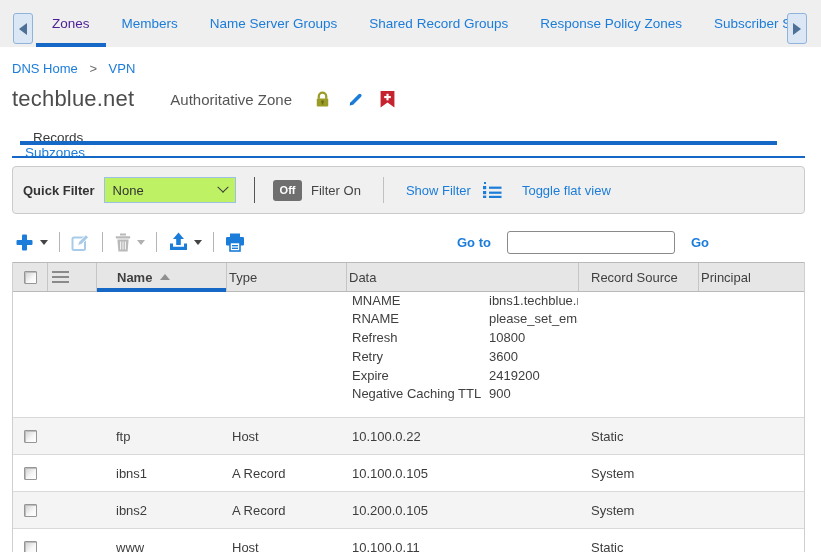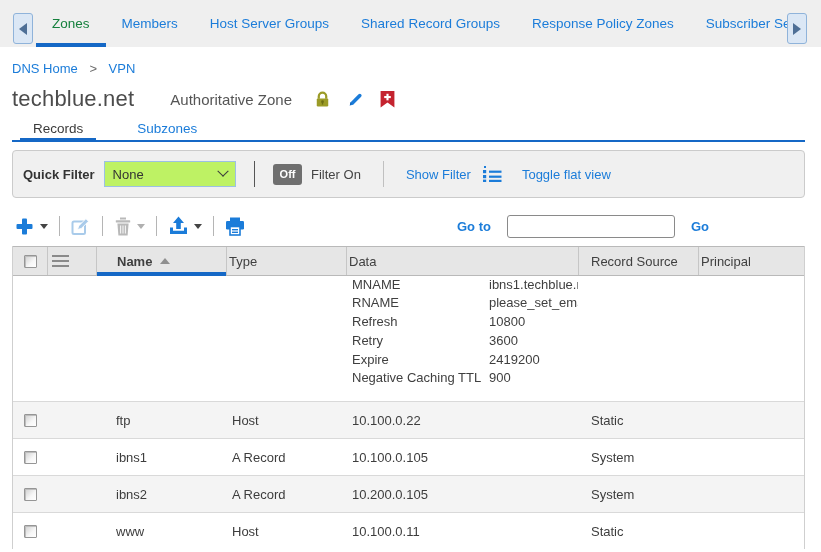--- a/index.html
+++ b/index.html
@@ -11,37 +11,37 @@
   .top-tabbar { position: relative; height: 47px; background: #efefef; display: flex; align-items: stretch; }
   .scroll-btn { position: absolute; top: 13px; width: 20px; height: 31px; background: #dbe7f5;
     border: 1px solid #8fb3da; border-radius: 3px; display: flex; align-items: center; justify-content: center; cursor: pointer; }
   .scroll-btn.left { left: 13px; }
   .scroll-btn.right { right: 14px; }
   .tri-left { width:0; height:0; border-top:6px solid transparent; border-bottom:6px solid transparent; border-right:8px solid #4e6f96; }
   .tri-right { width:0; height:0; border-top:6px solid transparent; border-bottom:6px solid transparent; border-left:8px solid #4e6f96; }
   .top-tabs { display: flex; margin-left: 36px; margin-right: 34px; overflow: hidden; }
   .top-tab { position: relative; padding: 0 16px; display: flex; align-items: center;
     color: #1b7cd9; font-size: 13.5px; white-space: nowrap; cursor: pointer; }
-  .top-tab.active { color: #15803d; }
+  .top-tab.active { color: #4c1d95; }
   .top-tab.active::after { content:""; position:absolute; left:0; right:0; bottom:0; height:4px; background:#1568c6; }
 
   
   .content { margin: 0 12px; width: 793px; }
   .breadcrumb { margin-top: 14px; font-size: 13px; }
   .breadcrumb a { color: #1b7cd9; text-decoration: none; cursor: pointer; }
   .crumb-sep { color: #6d6d6d; margin: 0 8px; }
 
   .zone-row { margin-top: 10px; display: flex; align-items: center; }
   .zone-name { font-size: 22px; color: #4c4c4c; letter-spacing: .2px; }
   .zone-type { margin-left: 36px; font-size: 15px; color: #555; }
   .zone-icons { display: flex; align-items: center; gap: 16px; margin-left: 22px; }
   .zone-icons svg { display: block; }
 
   
-  .view-tabs { position: relative; margin-top: 2px; height: 28px; display: flex; }
+  .view-tabs { position: relative; margin-top: 18px; height: 28px; display: flex; flex-direction: column; }
   .view-tabs::after { content:""; position:absolute; left:0; right:0; bottom:0; height:2px; background:#1568c6; }
   .view-tab { position: relative; padding: 0 13px; margin-right: 28px; display:flex; align-items:center;
     font-size: 13.5px; color: #1b7cd9; cursor: pointer; z-index: 1; }
   .view-tab:first-child { margin-left: 8px; }
   .view-tab.active { color: #3a3a3a; }
   .view-tab.active::after { content:""; position:absolute; left:0; right:0; bottom:0; height:4px; background:#1568c6; }
 
   
   .filter-bar { margin-top: 8px; height: 48px; background: #f0f0f0; border: 1px solid #cbcbcb;
     border-radius: 4px; display: flex; align-items: center; padding: 16px 10px; }
@@ -117,21 +117,21 @@
       <span class="tri-left"></span>
     </div>
     <div class="top-tabs">
       <div class="top-tab active">
           <span>Zones</span>
         </div>
       <div class="top-tab">
           <span>Members</span>
         </div>
       <div class="top-tab">
-          <span>Host Server Groups</span>
+          <span>Name Server Groups</span>
         </div>
       <div class="top-tab">
           <span>Shared Record Groups</span>
         </div>
       <div class="top-tab">
           <span>Response Policy Zones</span>
         </div>
       <div class="top-tab">
           <span>Subscriber Services</span>
         </div>

